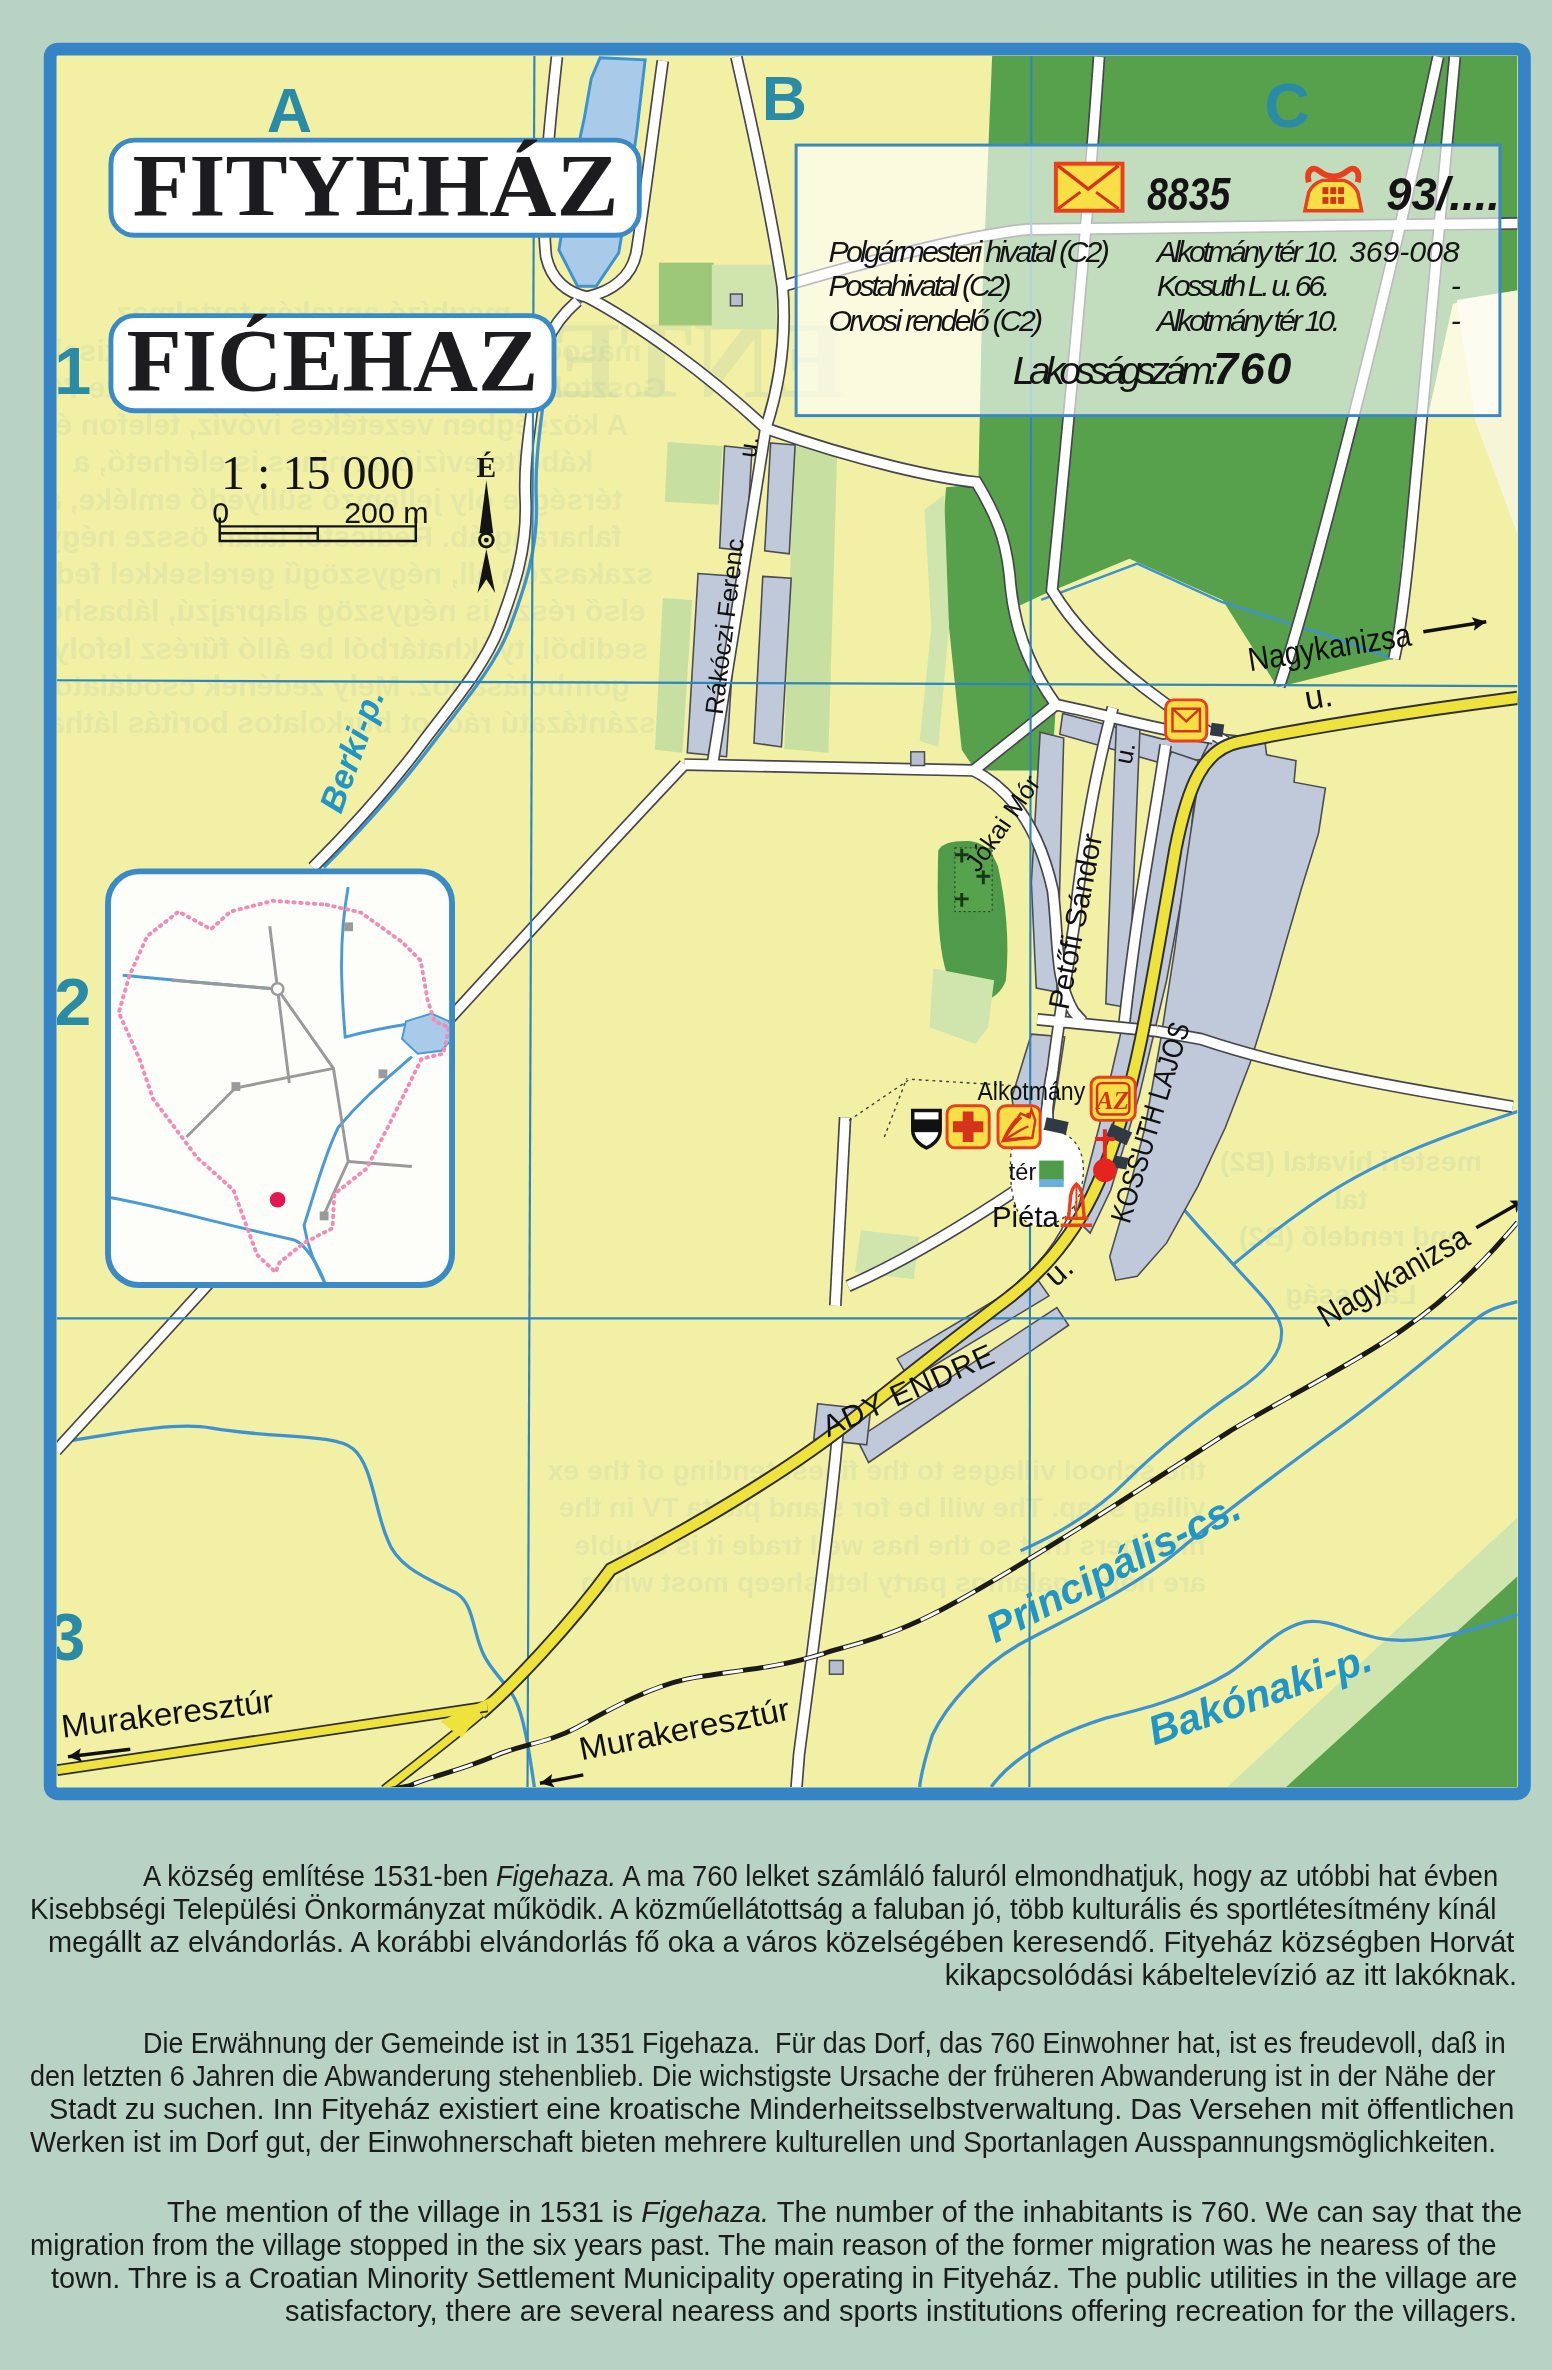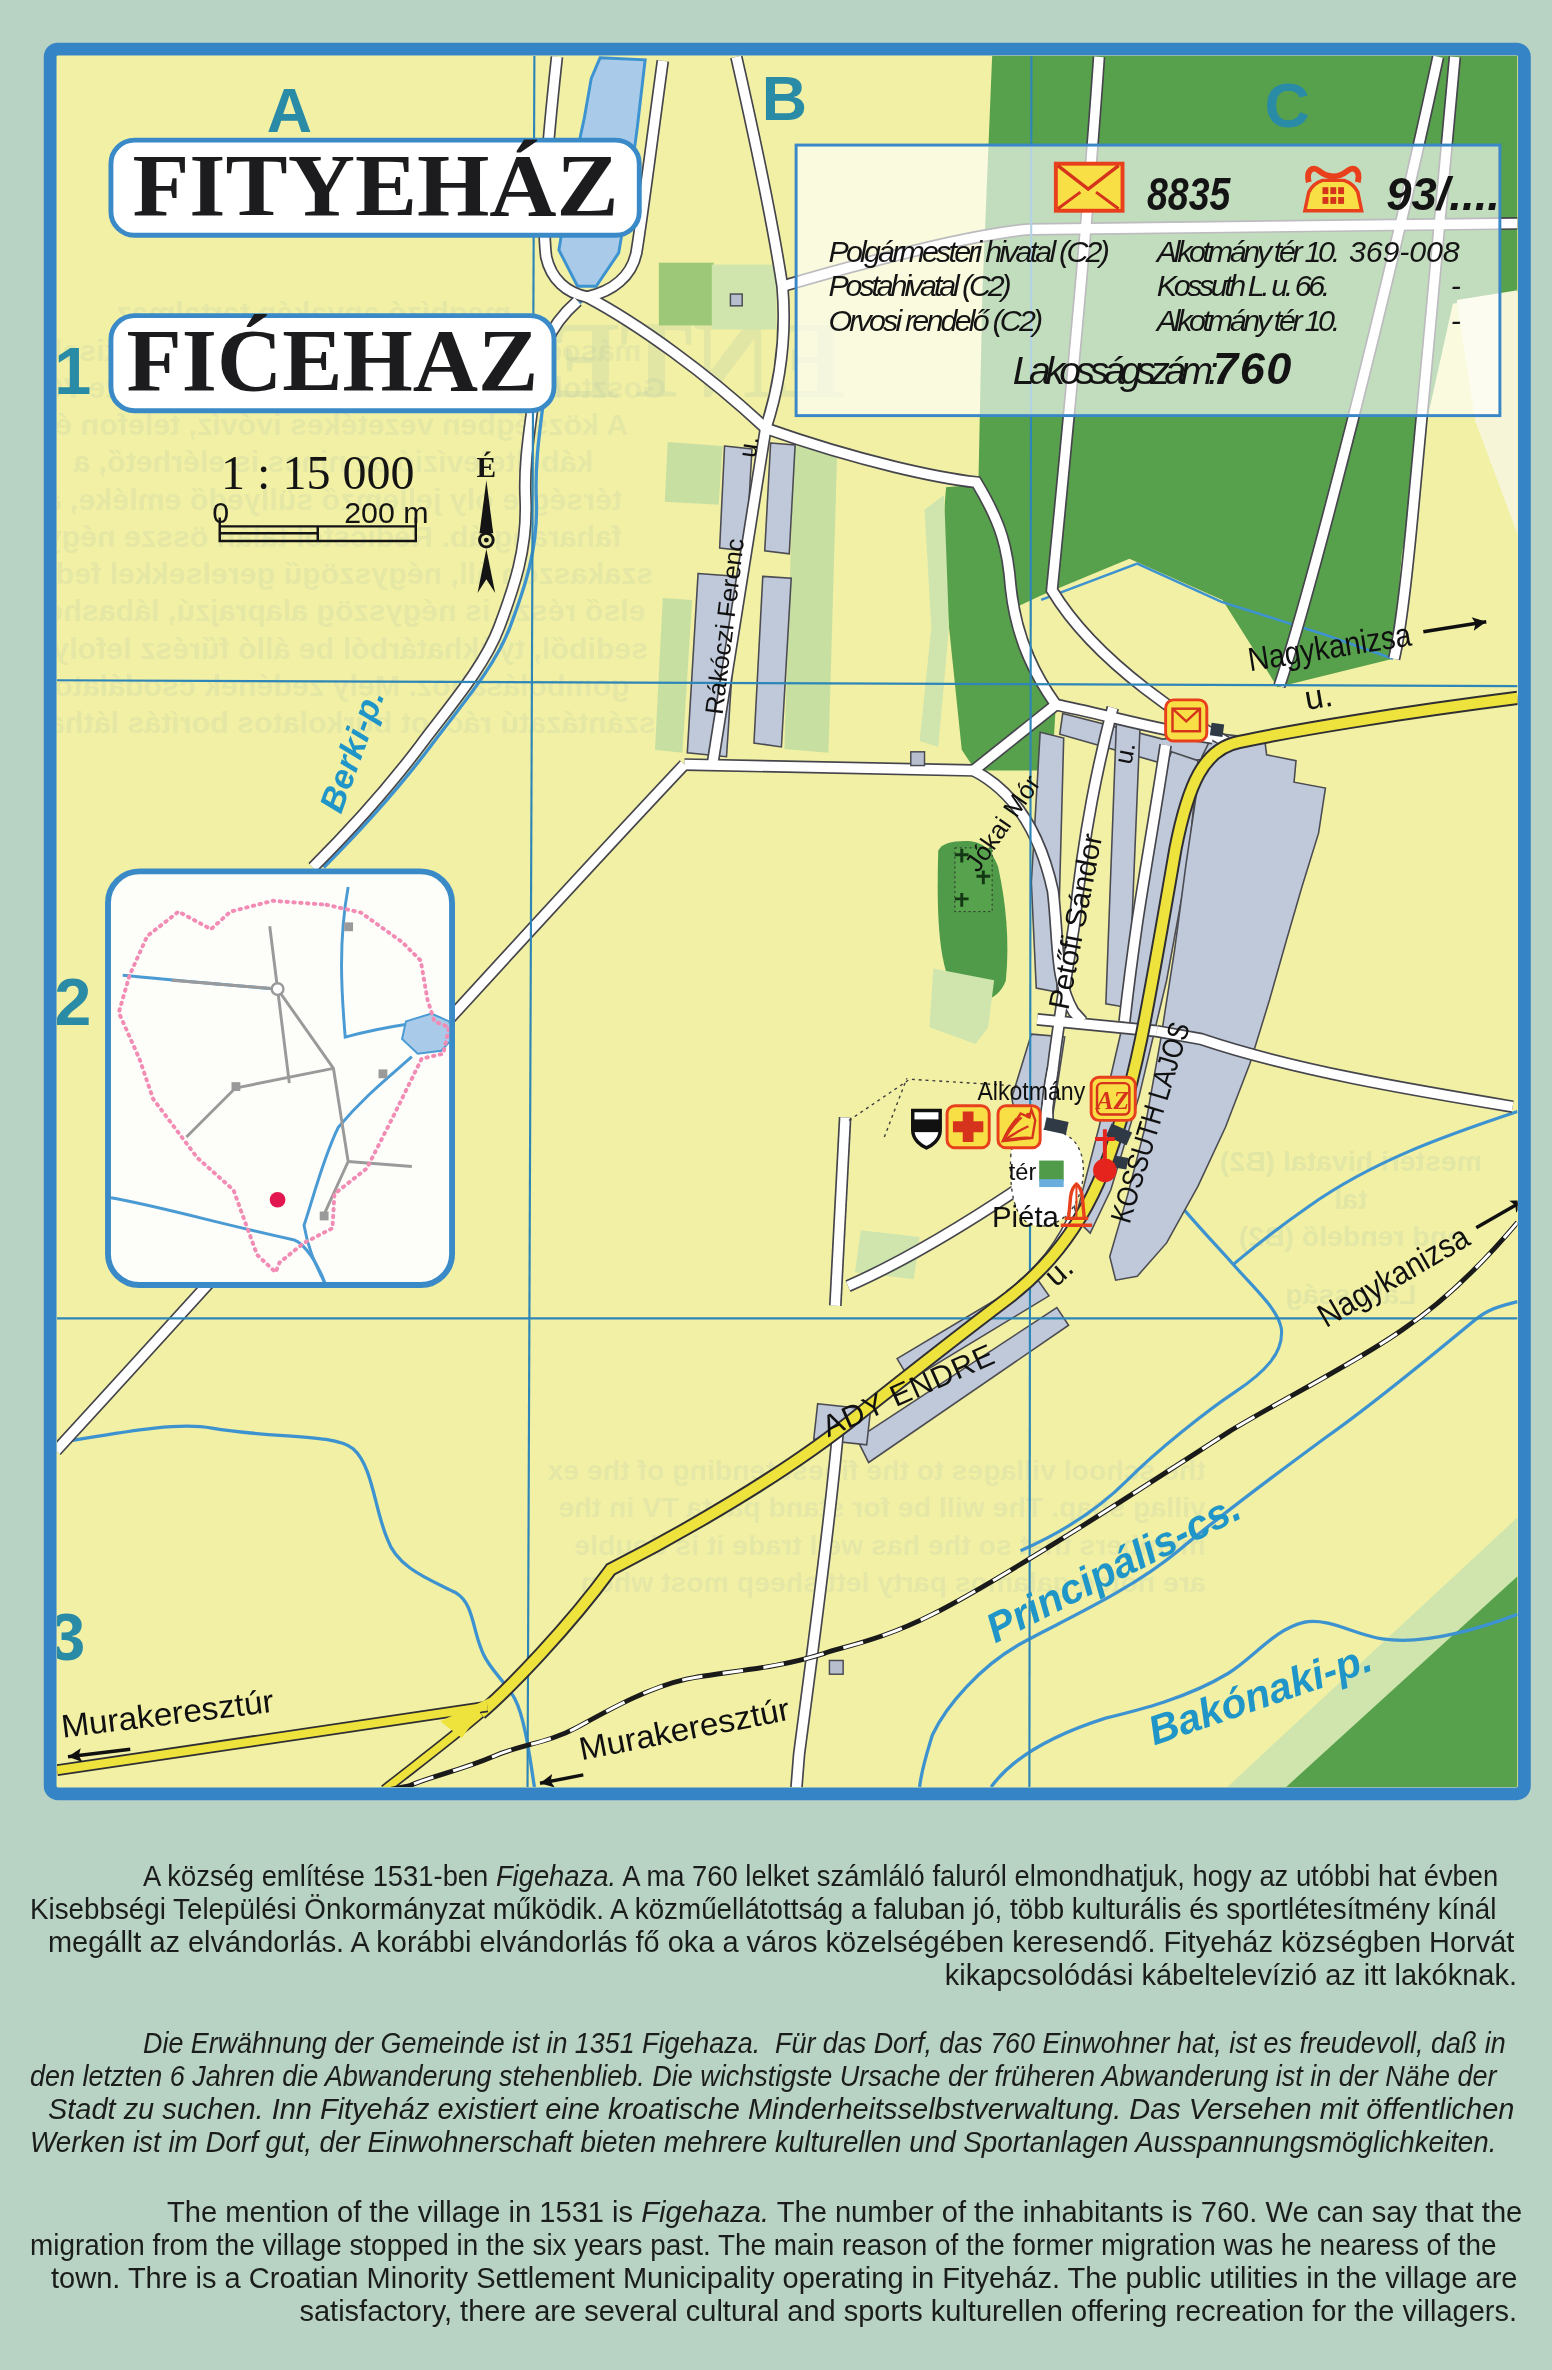--- a/index.html
+++ b/index.html
@@ -1,21 +1,21 @@
 <!DOCTYPE html>
 <html><head>
 <meta charset="utf-8">
 <style>
   html,body{margin:0;padding:0;}
   body{width:1553px;height:2370px;background:#b8d2c3;font-family:"Liberation Sans",sans-serif;position:relative;overflow:hidden;}
   #mapwrap{position:absolute;left:0;top:0;width:1553px;height:1833px;}
   #texts{position:absolute;left:30px;top:1860px;width:1487px;color:#1a1d1c;font-size:29px;line-height:33px;}
   #texts .ln{white-space:nowrap;height:33px;text-align:right;}
   #texts .ln span{display:inline-block;transform-origin:0 60%;}
-  #texts .de{font-style:italic;}
+  #texts .de{}
   #texts .par{margin-top:35px;}
 </style>
 </head>
 <body>
 
 <div id="mapwrap">
 <svg width="1553" height="1833" viewBox="0 0 1584 1870" xmlns="http://www.w3.org/2000/svg">
   <defs>
     <clipPath id="mapclip">
           <rect x="58" y="57" width="1490" height="1766"></rect>
@@ -470,16 +470,16 @@
     <div class="ln"><span style="margin-left:113px;transform:scaleX(0.9269)">Die Erwähnung der Gemeinde ist in 1351 Figehaza.&nbsp; Für das Dorf, das 760 Einwohner hat, ist es freudevoll, daß in</span></div>
     <div class="ln"><span style="transform:scaleX(0.9314)">den letzten 6 Jahren die Abwanderung stehenblieb. Die wichstigste Ursache der früheren Abwanderung ist in der Nähe der</span></div>
     <div class="ln"><span style="transform:scaleX(0.9982)">Stadt zu suchen. Inn Fityeház existiert eine kroatische Minderheitsselbstverwaltung. Das Versehen mit öffentlichen</span></div>
     <div class="ln"><span style="transform:scaleX(0.9576)">Werken ist im Dorf gut, der Einwohnerschaft bieten mehrere kulturellen und Sportanlagen Ausspannungsmöglichkeiten.</span></div>
   </div>
 
   <div class="en par" style="margin-top:37px;">
     <div class="ln"><span style="margin-left:113px;transform:scaleX(1.004)">The mention of the village in 1531 is <i>Figehaza.</i> The number of the inhabitants is 760. We can say that the</span></div>
     <div class="ln"><span style="transform:scaleX(0.962)">migration from the village stopped in the six years past. The main reason of the former migration was he nearess of the</span></div>
     <div class="ln"><span style="transform:scaleX(1.0005)">town. Thre is a Croatian Minority Settlement Municipality operating in Fityeház. The public utilities in the village are</span></div>
-    <div class="ln"><span>satisfactory, there are several cultural and sports kulturellen offering recreation for the villagers.</span></div>
+    <div class="ln"><span>satisfactory, there are several nearess and sports institutions offering recreation for the villagers.</span></div>
   </div>
 </div>
 
 
 </body></html>

